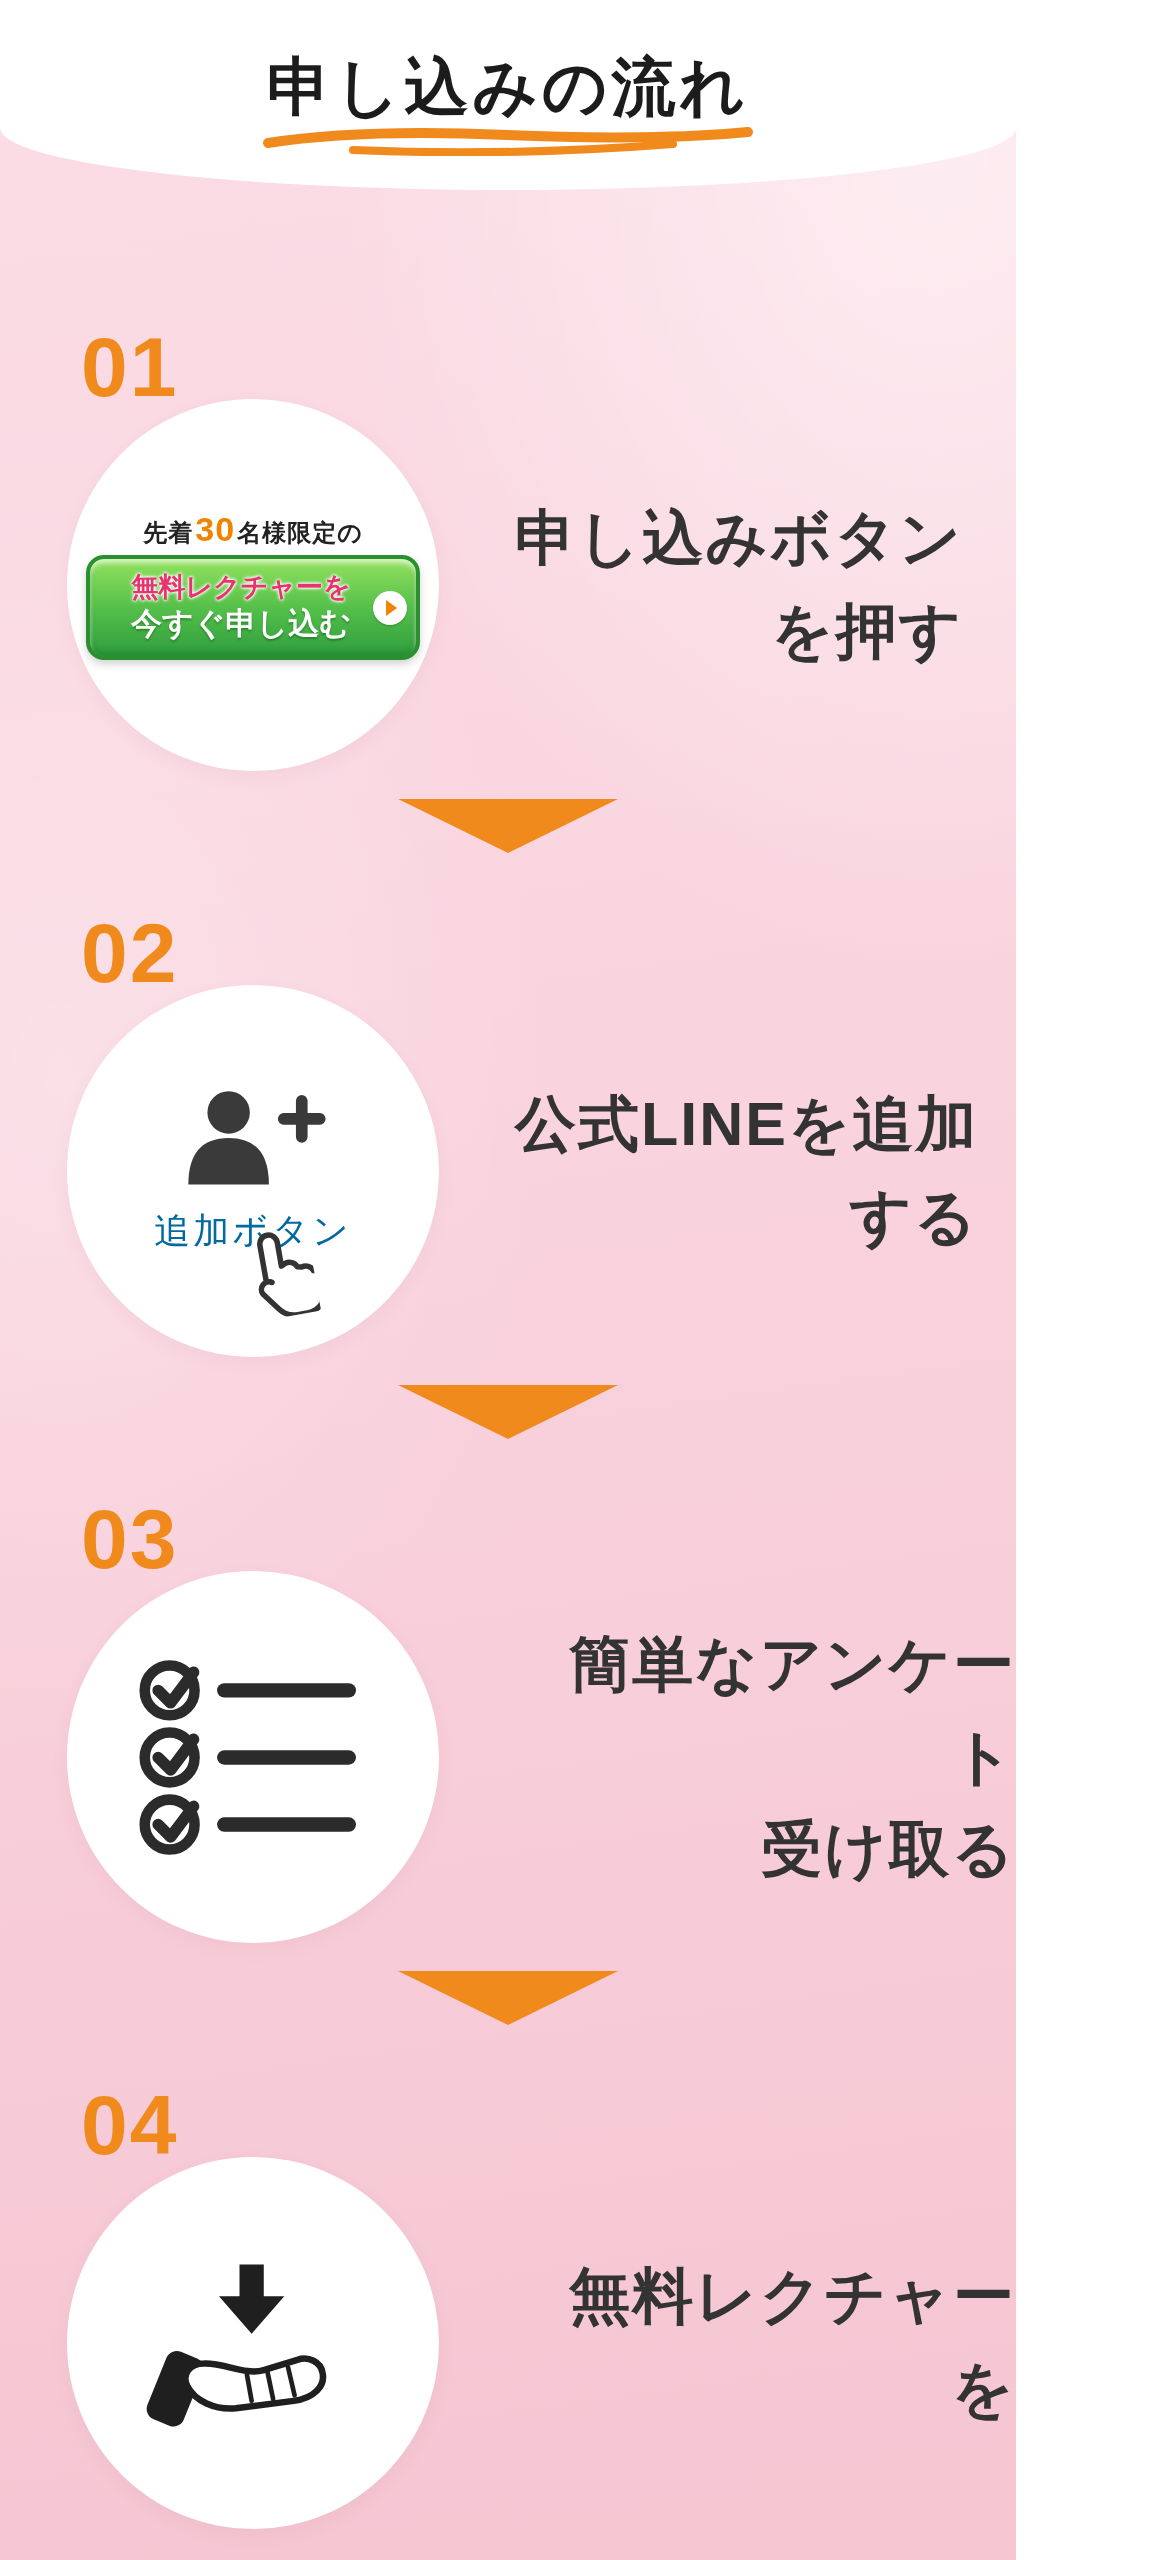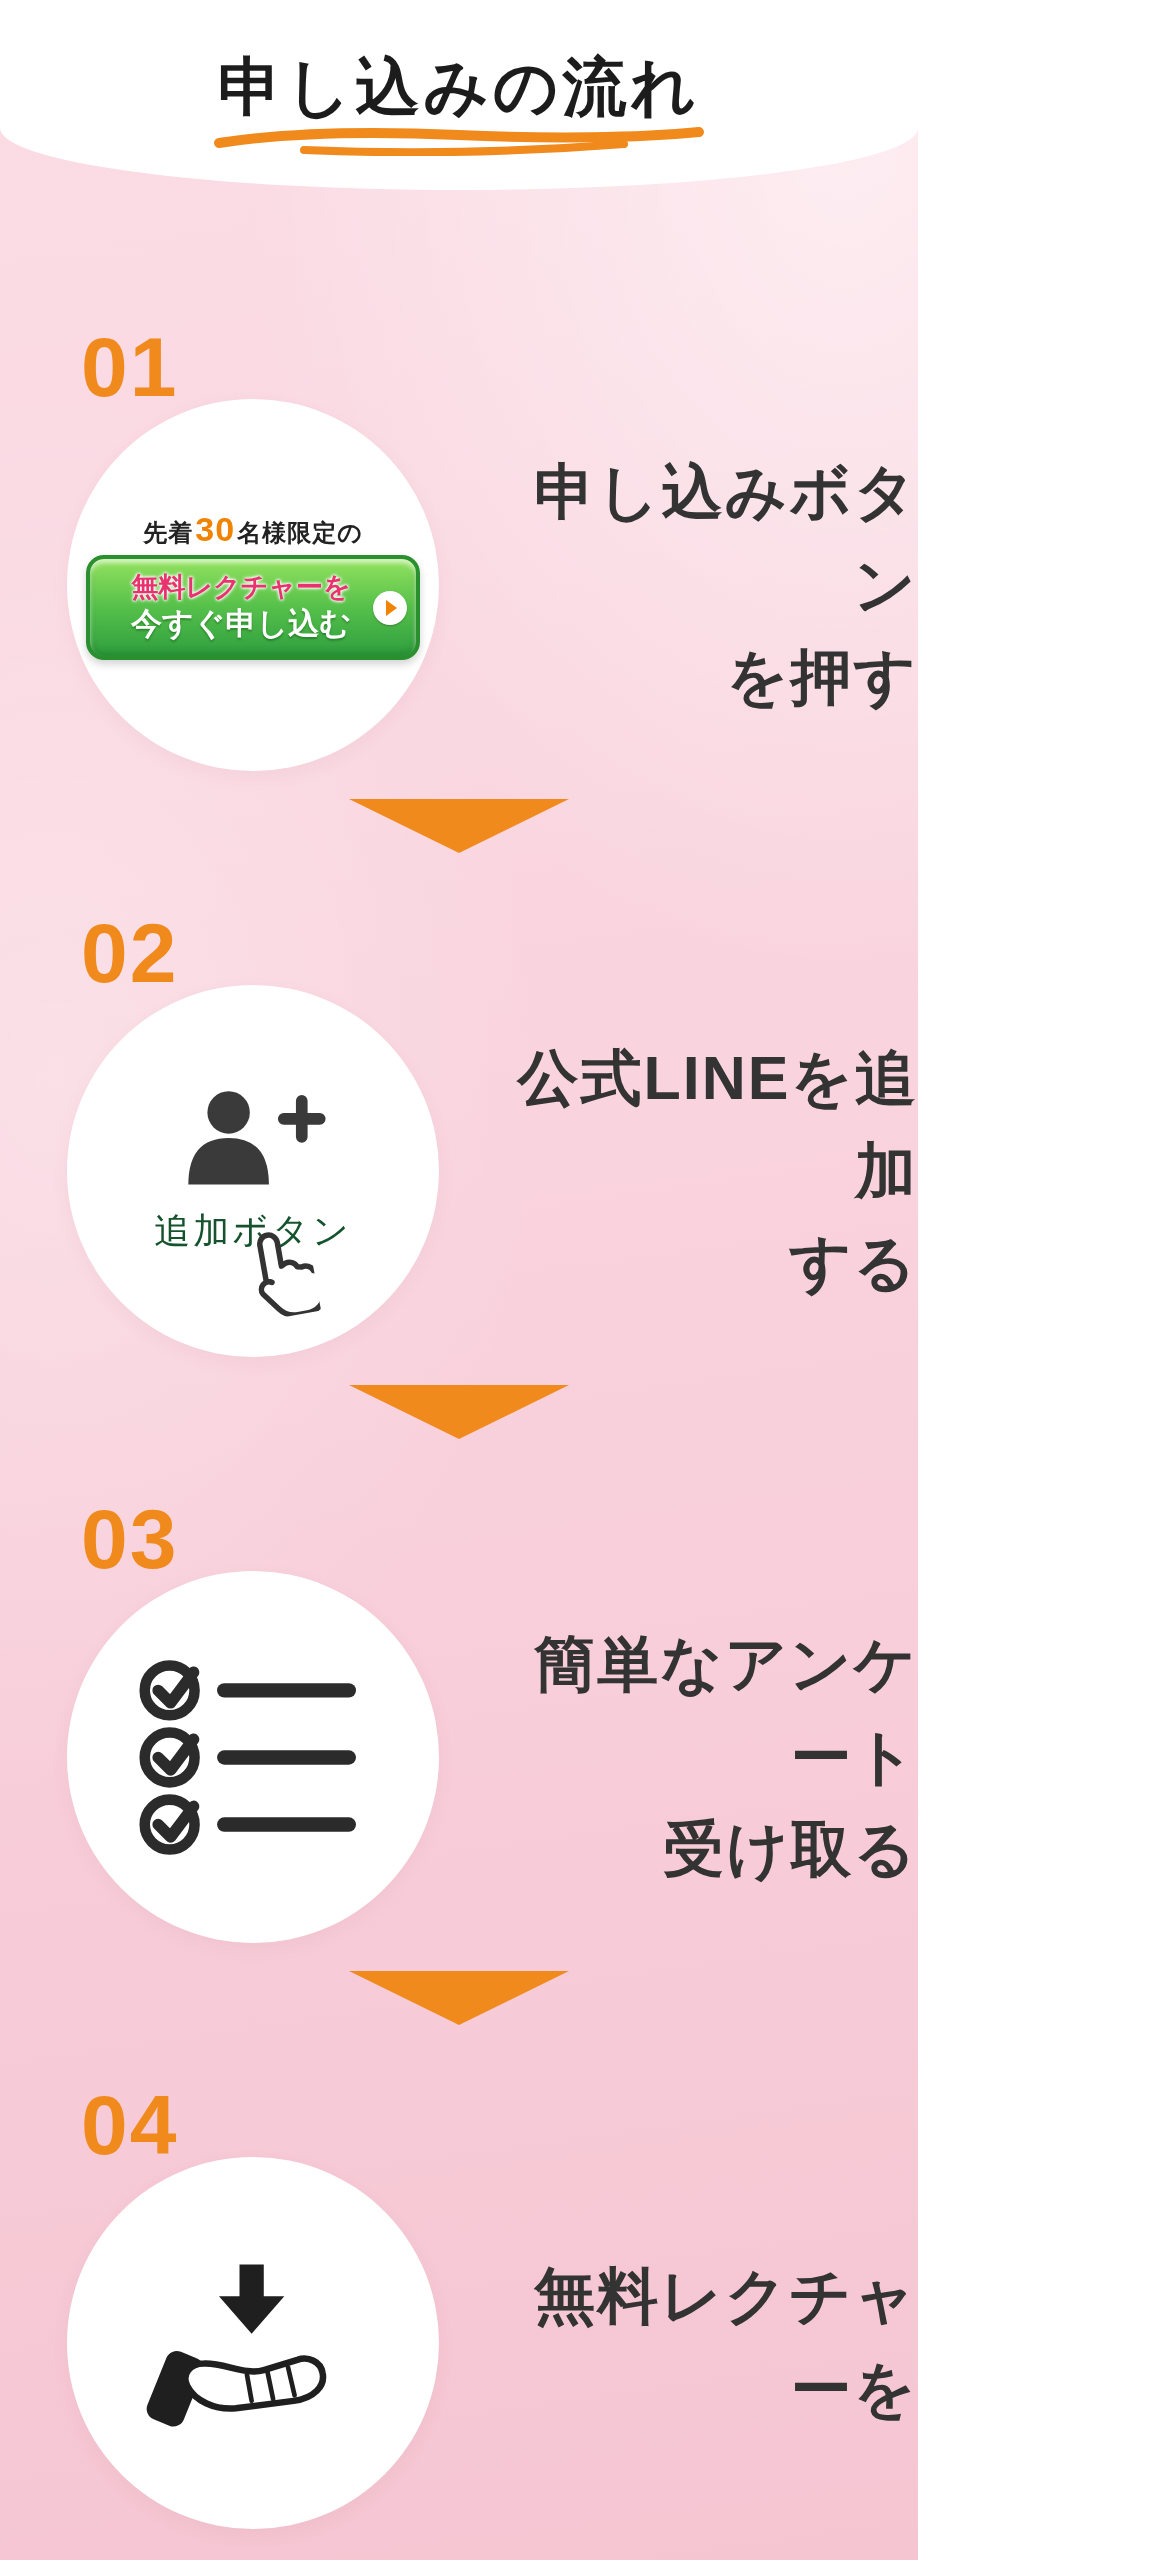--- a/index.html
+++ b/index.html
@@ -3,21 +3,21 @@
 <meta charset="utf-8">
 <style>
   * { margin:0; padding:0; box-sizing:border-box; }
   html,body { width:1158px; }
   body {
     height:2560px;
     font-family:"Liberation Sans","DejaVu Sans",sans-serif;
     overflow:hidden;
   }
   .page {
-    width:918px; height:2560px; position:relative; overflow:hidden;
+    width:1016px; height:2560px; position:relative; overflow:hidden;
     background:
       radial-gradient(1100px 1500px at 92% 6%, rgba(255,255,255,0.50), rgba(255,255,255,0) 55%),
       radial-gradient(900px 1300px at 6% 42%, rgba(255,255,255,0.28), rgba(255,255,255,0) 55%),
       linear-gradient(172deg, #fbdde6 0%, #f9d3de 45%, #f5c5d2 100%);
   }
 
   
   .header {
     position:relative; z-index:2;
     height:190px; background:#ffffff;
@@ -79,21 +79,21 @@
     box-shadow:0 1px 2px rgba(0,0,0,.25);
   }
   .btn-arrow-tri {
     width:0; height:0; margin-left:3px;
     border-top:8px solid transparent; border-bottom:8px solid transparent;
     border-left:11px solid #F08300;
   }
 
   
   .add-wrap { text-align:center; position:relative; }
-  .icon-label { font-size:36px; color:#14532d; letter-spacing:3px; margin-top:14px; }
+  .icon-label { font-size:36px; color:#0369a1; letter-spacing:3px; margin-top:14px; }
   .pointer-hand { position:absolute; right:38px; bottom:-62px; transform:rotate(-10deg); }
 
   
   .svg-icon { display:block; }
 </style>
 </head>
 <body>
 
 <div class="page">
 

